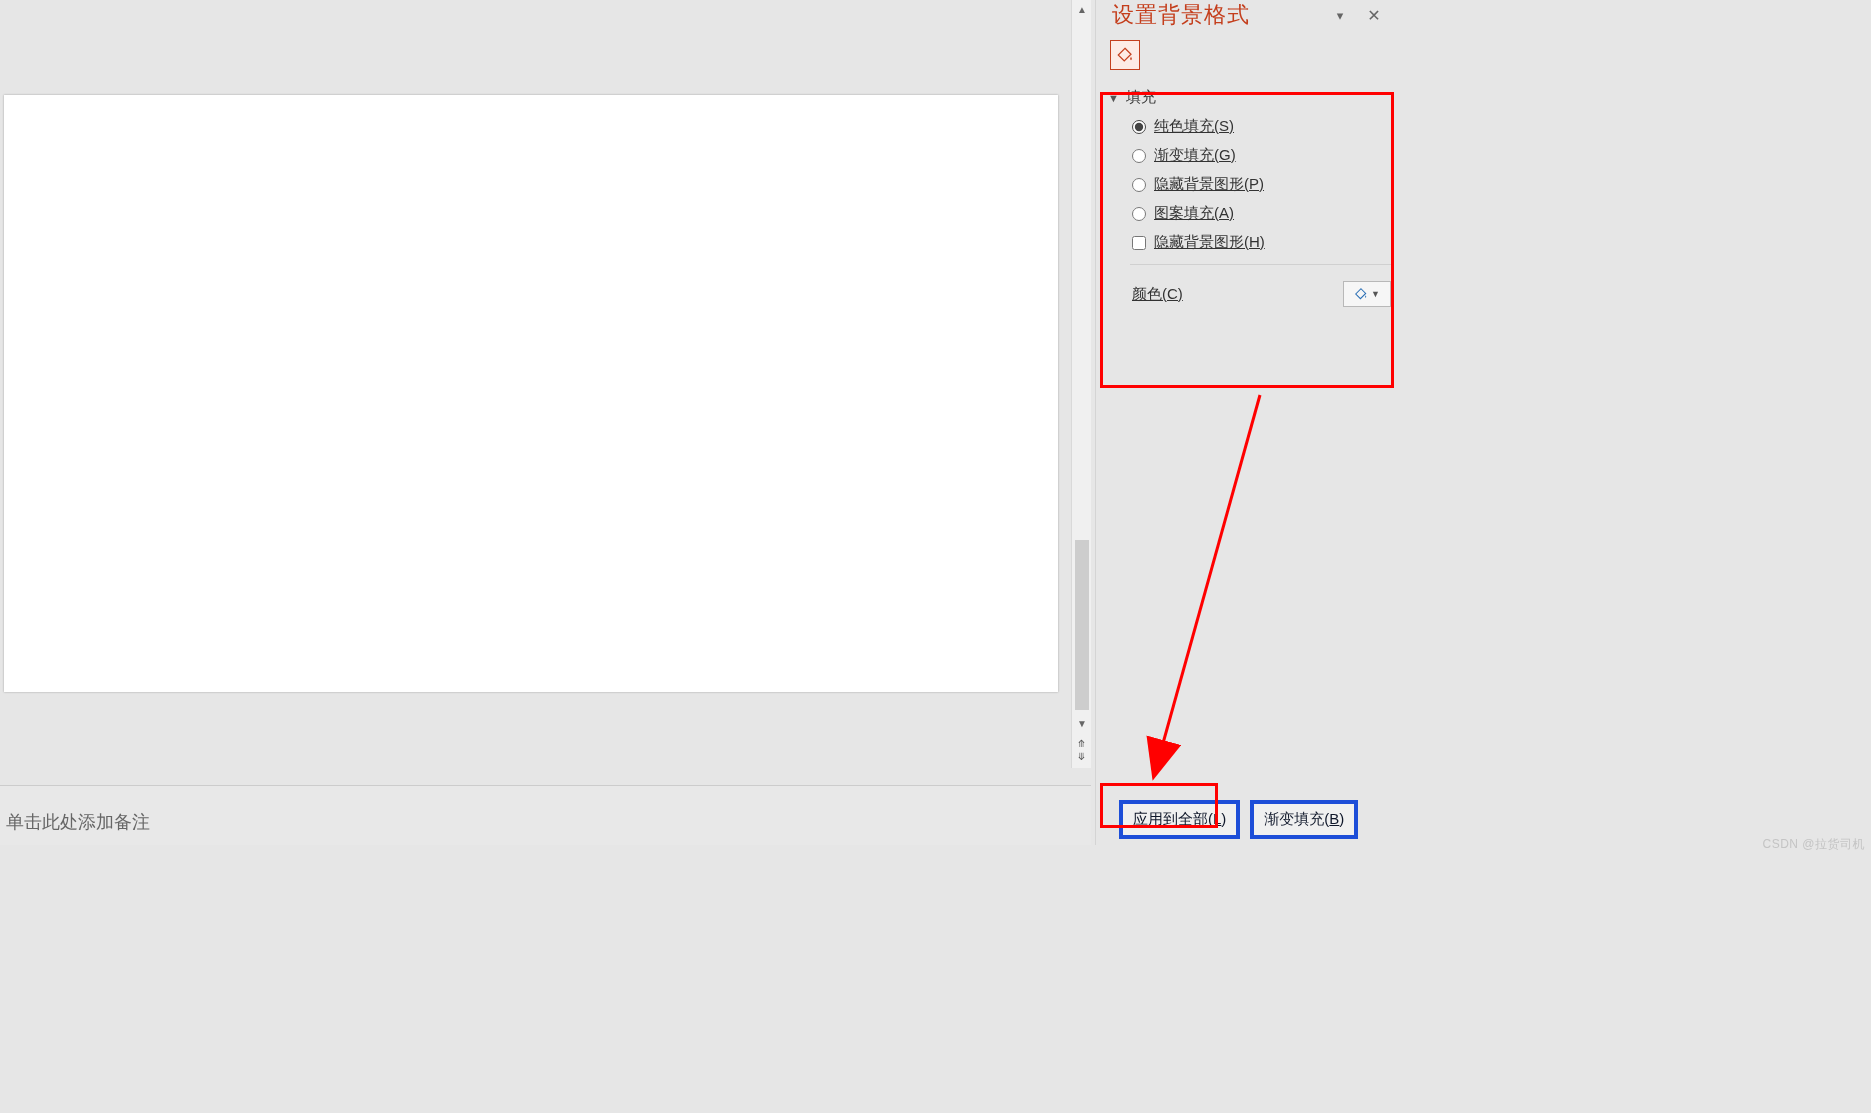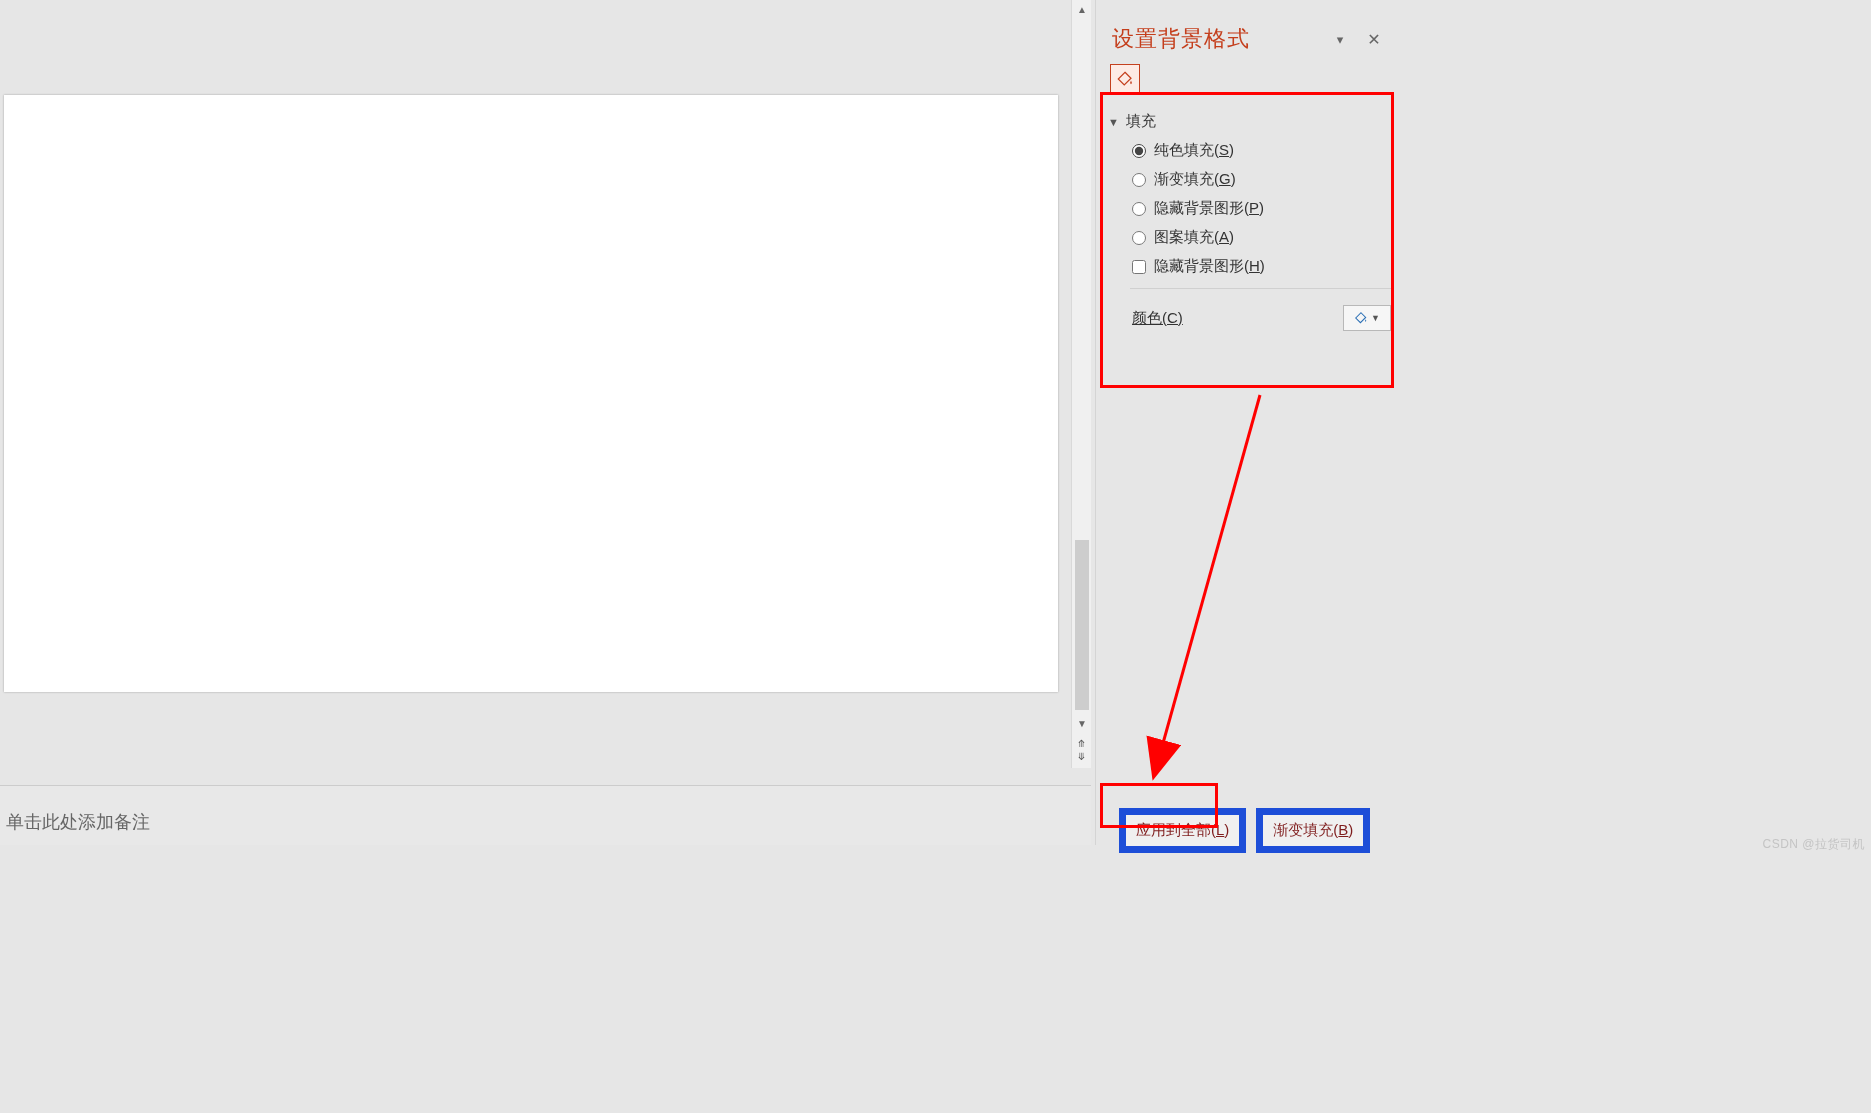--- a/index.html
+++ b/index.html
@@ -15,53 +15,53 @@
 .vscroll .up, .vscroll .down { width: 20px; height: 18px; display: flex; align-items: center; justify-content: center; color: #666; font-size: 10px; }
 .vscroll .down { position: absolute; bottom: 0; }
 .vscroll .thumb { position: absolute; left: 3px; top: 540px; width: 14px; height: 170px; background: #cdcdcd; border-radius: 0; }
 .fit-ctrls { position: absolute; left: 1071px; top: 732px; width: 20px; height: 36px; background: #f0f0f0; border-left: 1px solid #d9d9d9; display: flex; flex-direction: column; align-items: center; justify-content: center; gap: 2px; color: #555; font-size: 10px; }
 
 
 .notes-pane { position: absolute; left: 0; top: 785px; width: 1091px; height: 60px; background: #e8e8e8; border-top: 1px solid #ccc; padding: 24px 6px; color: #666; font-size: 18px; }
 
 
 .taskpane { position: absolute; left: 1095px; top: 0; width: 306px; height: 845px; background: #e6e6e6; border-left: 1px solid #d4d4d4; }
-.tp-header { display: flex; align-items: center; padding: 24px 16px 6px 16px; }
+.tp-header { display: flex; align-items: center; padding: 0 16px 6px 16px; }
 .tp-title { color: #c43e1c; font-size: 22px; font-weight: 400; flex: 1; letter-spacing: 1px; }
 .tp-hdr-btn { width: 22px; height: 22px; display: flex; align-items: center; justify-content: center; color: #666; font-size: 13px; cursor: default; }
 .tp-hdr-btn.close { font-size: 16px; margin-left: 12px; }
 
 .tp-icon-row { padding: 4px 14px 10px 14px; }
 .fill-icon-btn { width: 30px; height: 30px; border: 1px solid #c4401e; background: #fdebe5; display: flex; align-items: center; justify-content: center; }
 
 
 .section { padding: 2px 10px 6px 10px; }
 .sec-header { display: flex; align-items: center; gap: 6px; padding: 6px 2px 10px 2px; font-size: 15px; color: #333; }
 .chev { font-size: 11px; color: #555; width: 12px; }
-.options { padding-left: 26px; display: flex; flex-direction: column; gap: 10px; font-size: 15px; color: #333; }
+.options { padding-left: 26px; display: flex; flex-direction: column; gap: 10px; font-size: 15px; color: #333; text-decoration: underline; }
 .opt { display: flex; align-items: center; gap: 8px; }
 .opt input[type=radio], .opt input[type=checkbox] { width: 14px; height: 14px; accent-color: #444; }
 .divider { border-top: 1px solid #d0d0d0; margin: 12px 0 10px 24px; }
 
 .row { display: flex; align-items: center; gap: 8px; padding: 6px 0 6px 26px; font-size: 15px; color: #333; }
 .row .lbl { flex: 0 0 auto; text-decoration: underline; }
 .row .sp { flex: 1; }
 .color-btn { width: 48px; height: 26px; border: 1px solid #b8b8b8; background: #f6f6f6; display: flex; align-items: center; justify-content: center; gap: 3px; }
 .color-btn .dd { font-size: 9px; color: #555; }
 
 .slider-track { position: relative; width: 58px; height: 4px; background: #c8c8c8; border-radius: 2px; }
 .slider-thumb { position: absolute; left: -4px; top: -4px; width: 4px; height: 12px; background: #555; }
 .spin { width: 110px; height: 26px; border: 1px solid #b8b8b8; background: #fff; display: flex; align-items: center; }
 .spin .val { flex: 1; padding: 0 6px; font-size: 14px; color: #333; }
 .spin .arrows { width: 16px; height: 100%; display: flex; flex-direction: column; border-left: 1px solid #ddd; }
 .spin .arrows div { flex: 1; display: flex; align-items: center; justify-content: center; font-size: 7px; color: #777; }
 
 
 .tp-actions { position: absolute; left: 1095px; bottom: 258px; padding: 10px 14px 0 14px; display: flex; gap: 10px; }
-.btn { border: 7px solid #1d4ed8; background: #f0f0f0; padding: 6px 10px; font-size: 15px; color: #7f1d1d; margin-top: 8px; }
+.btn { border: 4px solid #1d4ed8; background: #f0f0f0; padding: 6px 10px; font-size: 15px; color: #0f172a; }
 
 
 .anno-box-fill { position: absolute; border: 3px solid #ff0000; pointer-events: none; }
 .anno-box1 { left: 1100px; top: 92px; width: 294px; height: 296px; }
 .anno-box2 { left: 1100px; top: 783px; width: 118px; height: 45px; }
 .arrow-svg { position: absolute; left: 0; top: 0; pointer-events: none; }
 
 
 .watermark { position: absolute; right: 6px; bottom: 260px; font-size: 12px; color: #c4c4c4; letter-spacing: .5px; margin-left: 34px; }
 

